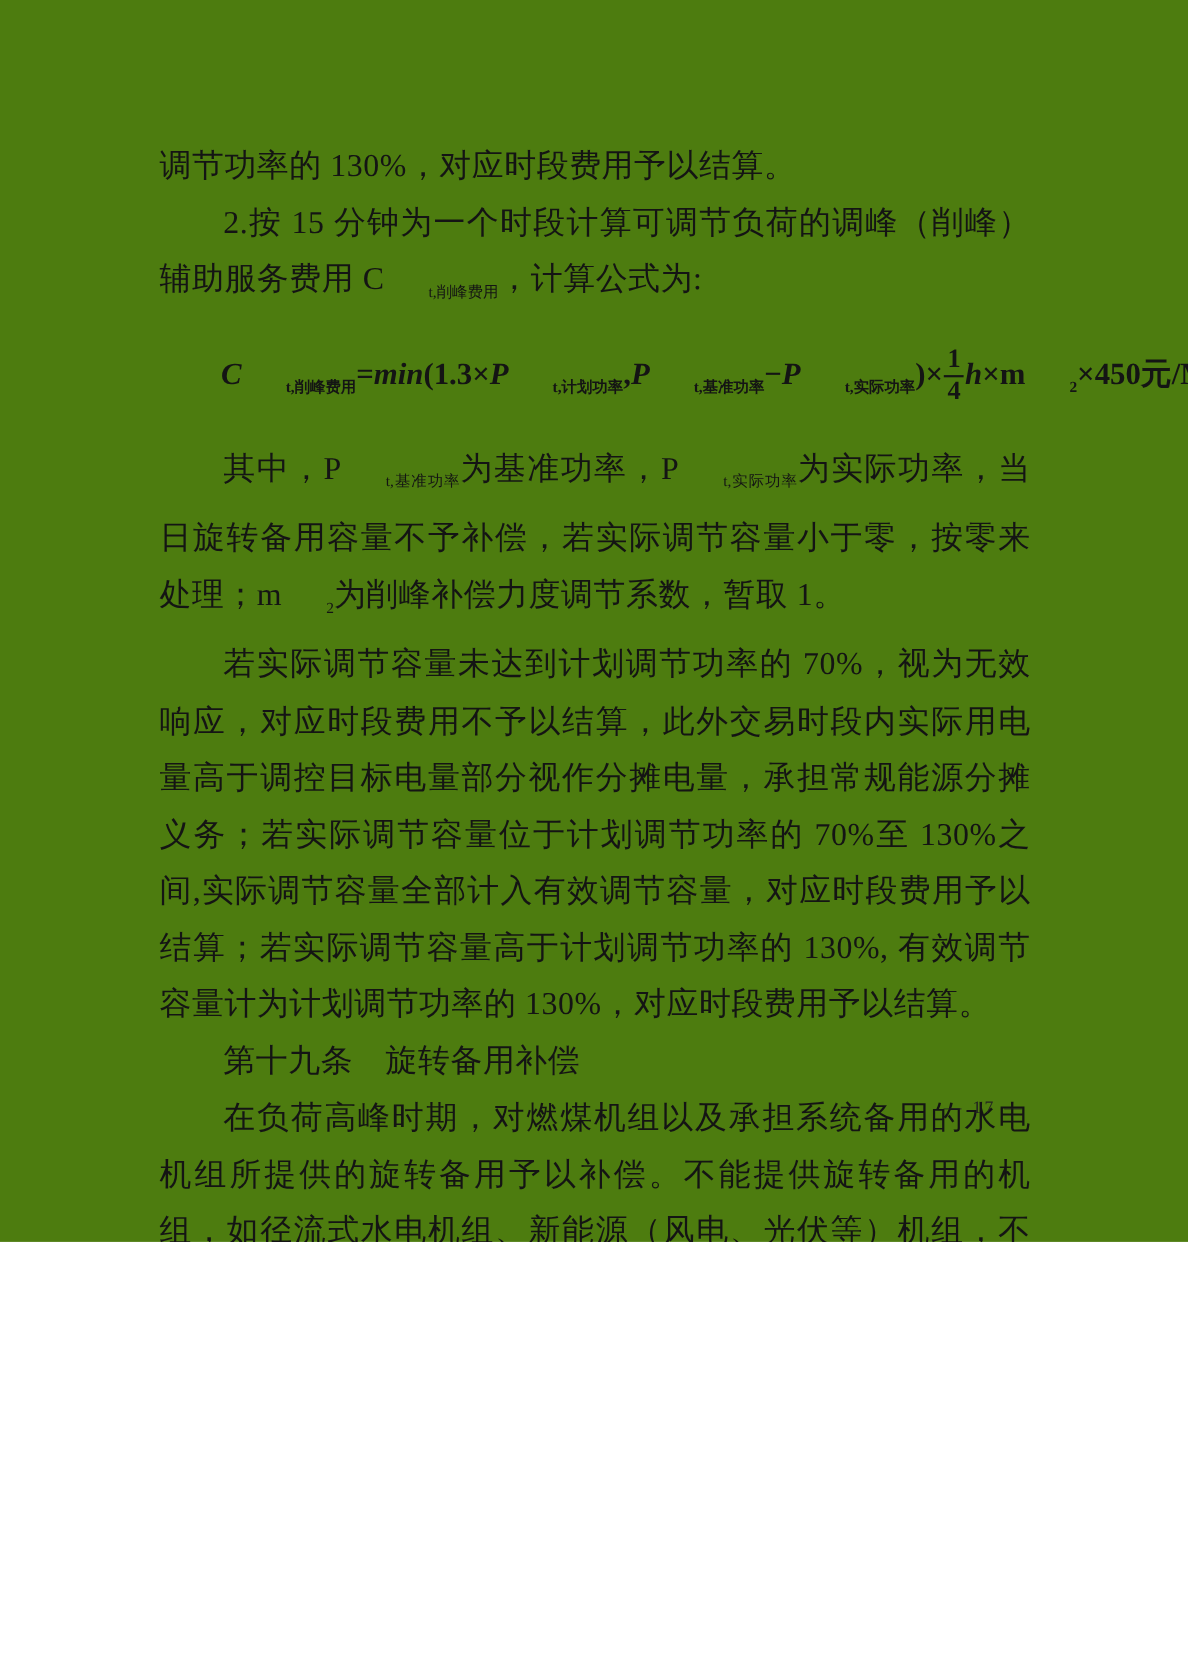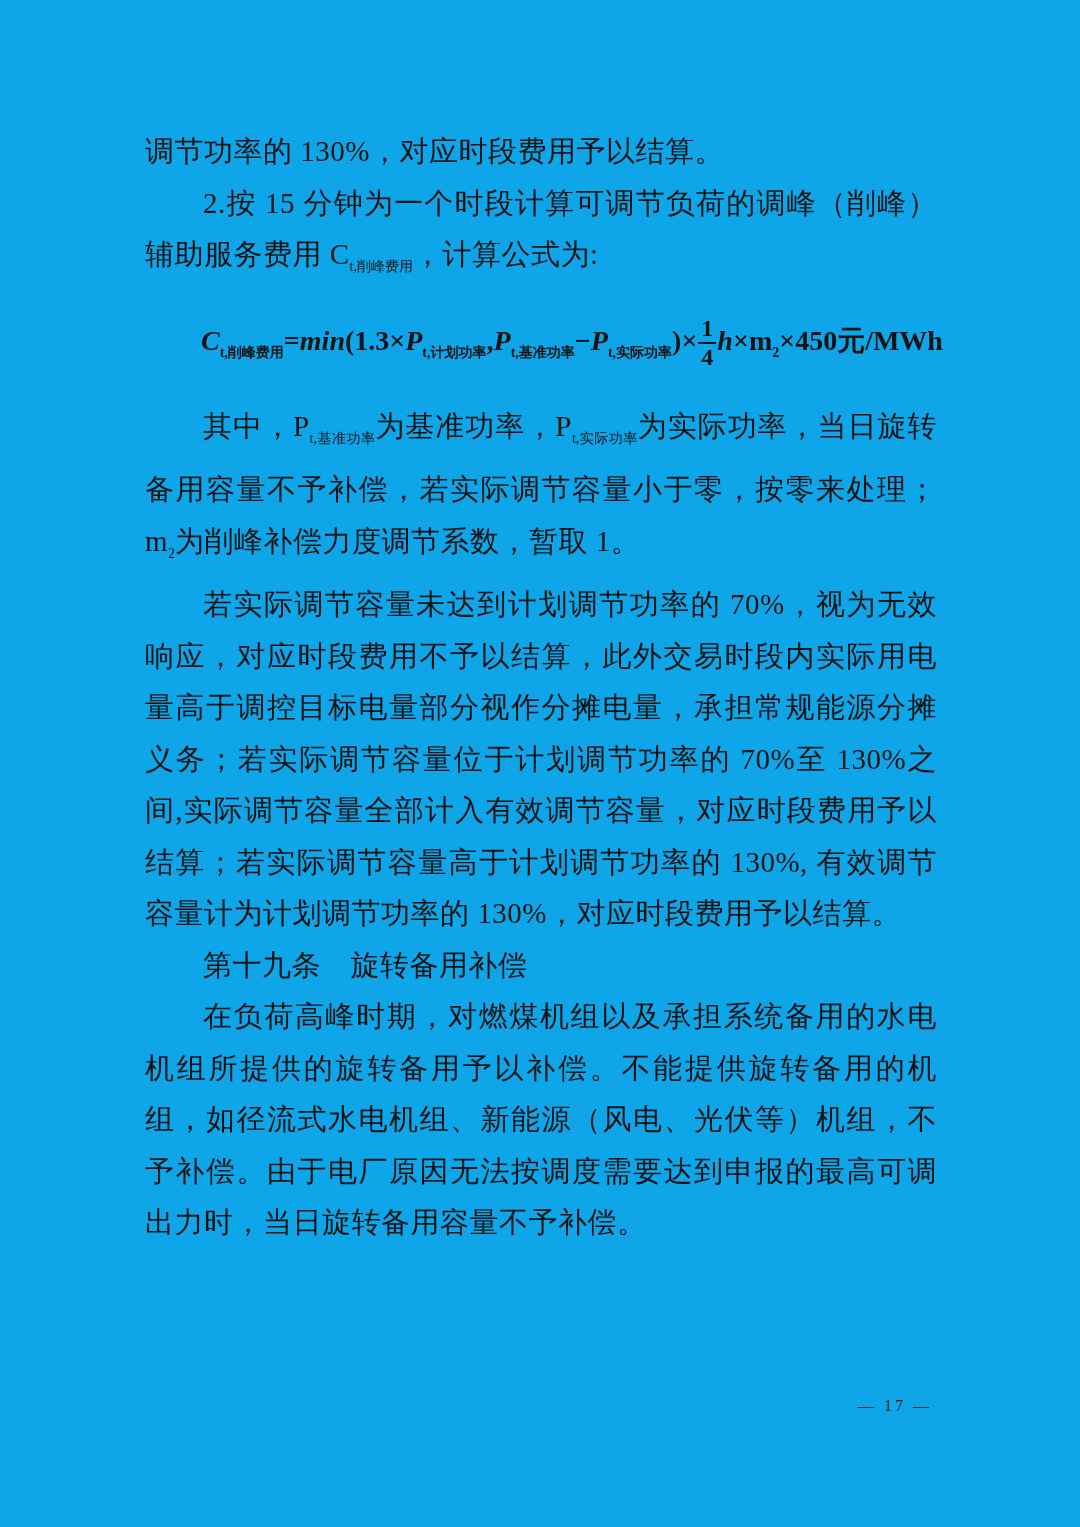--- a/index.html
+++ b/index.html
@@ -3,22 +3,22 @@
 <meta charset="utf-8">
 <style>
   html, body {
     margin: 0;
     padding: 0;
     background: #ffffff;
   }
   .page {
     position: relative;
     width: 1080px;
-    height: 1527px;
-    background: #0ea5e9;
+    height: 1129px;
+    background: #4d7c0f;
     overflow: hidden;
     color: #141414;
     font-family: "Liberation Serif", "DejaVu Serif", serif;
   }
   .content {
     position: absolute;
     left: 145px;
     top: 126px;
     width: 792px;
   }
@@ -34,20 +34,21 @@
   .para.no-indent {
     text-indent: 0;
   }
   .para .bold {
     font-weight: normal;
   }
   .subscript {
     font-size: 14px;
     letter-spacing: 0;
     vertical-align: -7px;
+    margin-left: 40px;
   }
   .formula {
     white-space: nowrap;
     margin: 2px 0 2px 56px;
     font-size: 28px;
     line-height: 92px;
     letter-spacing: 0;
     font-weight: bold;
   }
   .formula .var {

